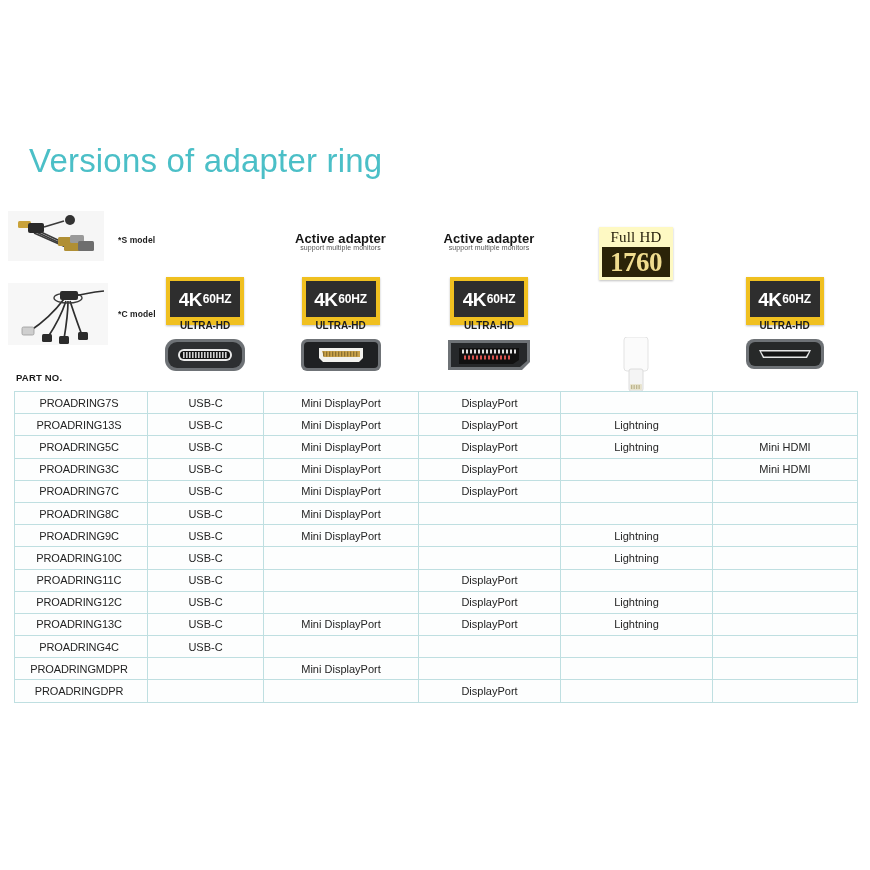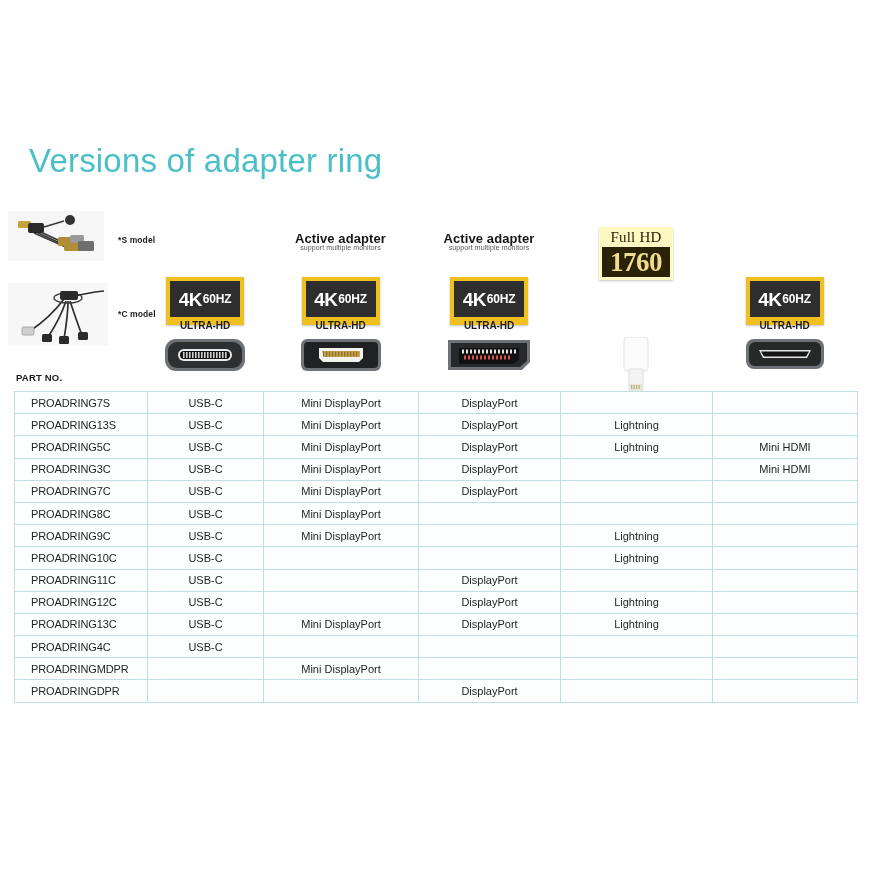--- a/index.html
+++ b/index.html
@@ -210,22 +210,22 @@
     height: 21.2px;
     border: 1px solid #bfdfe1;
     padding: 0 4px;
     text-align: center;
     vertical-align: middle;
     white-space: nowrap;
     overflow: hidden;
     background: #fdfefe;
   }
   table.spec td.part {
-    text-align: left;
-    padding-left: 16px;
+    text-align: center;
+    padding-left: 0;
     font-size: 11px;
     letter-spacing: -0.1px;
   }
   col.c-part { width: 133px; }
   col.c-usbc { width: 116px; }
   col.c-mdp  { width: 155px; }
   col.c-dp   { width: 142px; }
   col.c-ltg  { width: 152px; }
   col.c-hdmi { width: 145px; }
 </style>

